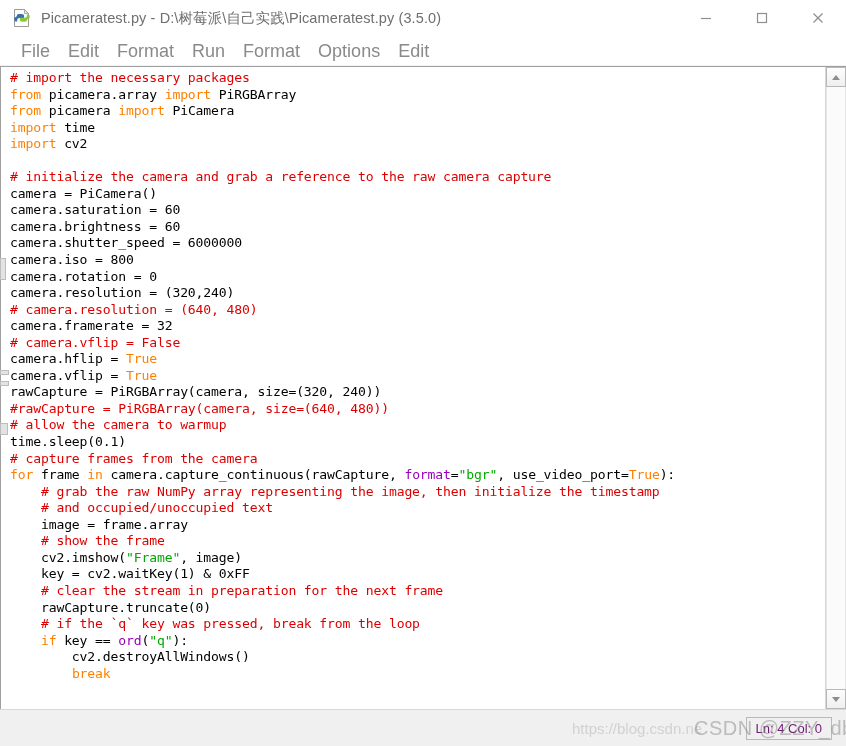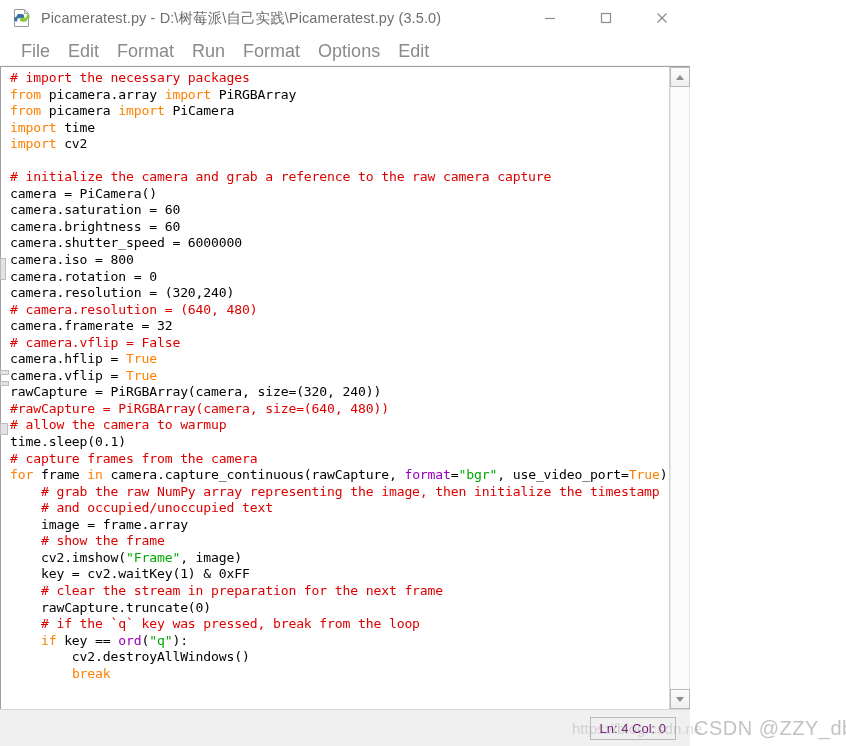--- a/index.html
+++ b/index.html
@@ -9,21 +9,21 @@
   }
   body {
     width: 846px;
     height: 746px;
     overflow: hidden;
     font-family: "Liberation Sans", sans-serif;
   }
 
   #window {
     position: relative;
-    width: 690px;
+    width: 846px;
     height: 746px;
     background: #ffffff;
     box-sizing: border-box;
     display: flex;
     flex-direction: column;
   }
 
   
   #titlebar {
     position: relative;

